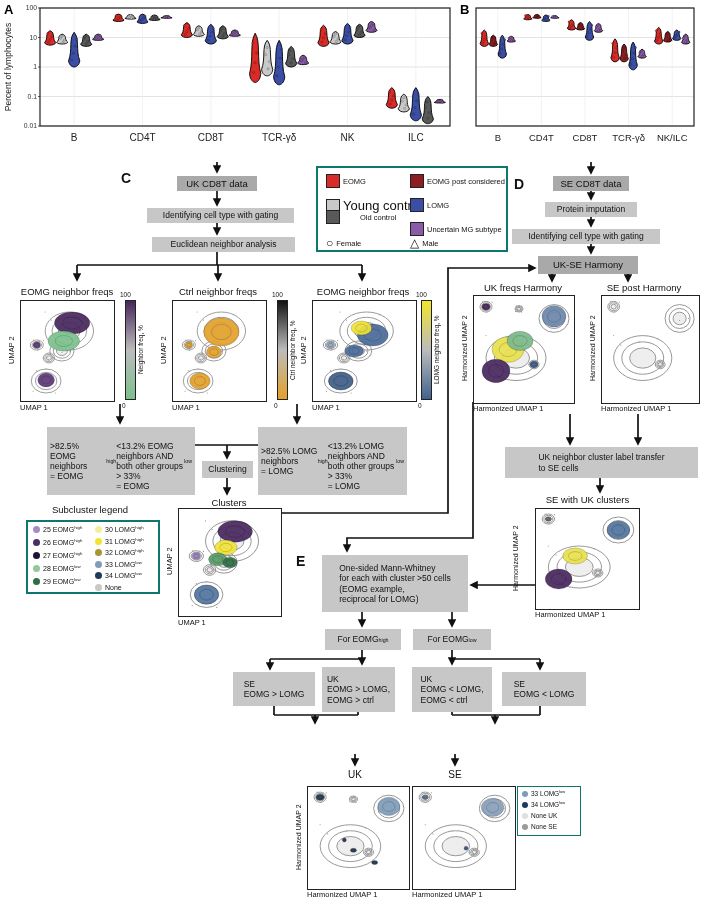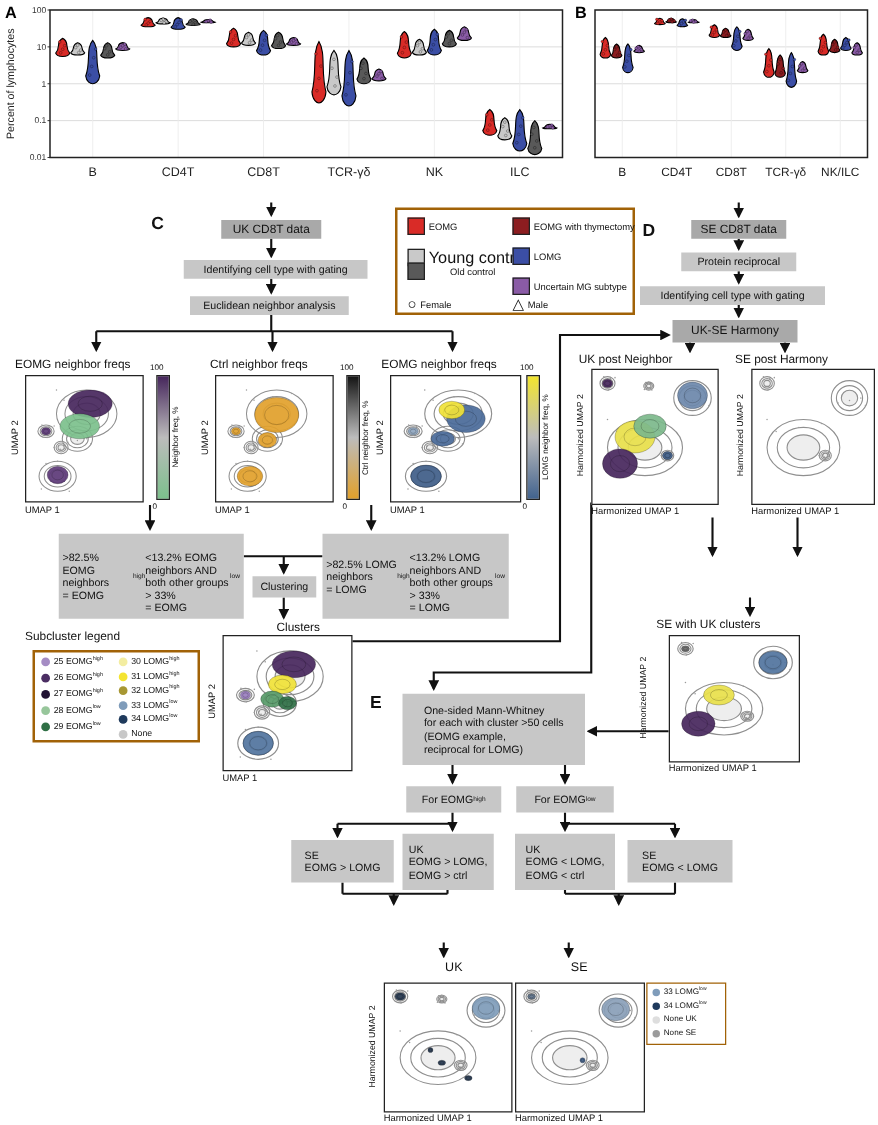--- a/index.html
+++ b/index.html
@@ -6,27 +6,27 @@
   #fig{position:relative;width:702px;height:900px;background:#fff;
        font-family:"Liberation Sans", sans-serif;color:#111;overflow:hidden;}
   #connectors{position:absolute;left:0;top:0;width:702px;height:900px;z-index:1;}
   svg.chart, svg.umap{position:absolute;background:#fff;z-index:2;}
   svg.umap{border:1.5px solid #222;}
   .fbox{position:absolute;z-index:3;background:#c7c7c7;font-size:8.5px;line-height:1.2;
         display:flex;align-items:center;justify-content:center;
         box-sizing:border-box;padding:1px 3px;color:#111;}
   .fbox.dark{background:#a9a9a9;font-size:9.5px;}
   .plabel{position:absolute;z-index:4;font-weight:bold;font-size:14px;}
-  .lbl{position:absolute;z-index:3;font-size:9.5px;line-height:1.1;}
-  .plain{position:absolute;z-index:3;text-align:right;font-size:9.5px;}
+  .lbl{position:absolute;z-index:3;text-align:center;font-size:9.5px;line-height:1.1;}
+  .plain{position:absolute;z-index:3;text-align:center;font-size:9.5px;}
   .tick{position:absolute;z-index:3;font-size:6.5px;text-align:left;}
   .vtext{position:absolute;z-index:3;writing-mode:vertical-rl;transform:rotate(180deg);
          text-align:center;font-size:7px;line-height:1.05;}
   .cbar{position:absolute;z-index:3;border:1px solid #222;box-sizing:border-box;}
-  .legendbox{position:absolute;z-index:3;background:#fff;border:2px solid #a16207;box-sizing:border-box;}
+  .legendbox{position:absolute;z-index:3;background:#fff;border:2px solid #0f766e;box-sizing:border-box;}
   .lrow{position:absolute;display:flex;align-items:center;gap:3px;}
   .lrow .sw{display:inline-block;border:1px solid #222;}
   .lrow .dot{display:inline-block;border-radius:50%;}
   .lrow .glyph{font-size:12px;line-height:10px;}
   .lrow .lt{font-size:7.5px;white-space:nowrap;}
   sup{font-size:0.62em;line-height:0;}
 </style>
 </head>
 <body>
 
@@ -397,21 +397,21 @@
       <div class="lrow" style="left: 8px; top: 30px;">
         <span class="sw" style="width:12px;height:12px;background:#c9c9c9"></span>
         <span class="lt" style="font-size:13px">Young control</span>
       </div>
       <div class="lrow" style="left: 8px; top: 42px; gap: 20px;">
         <span class="sw" style="width:12px;height:12px;background:#595959"></span>
         <span class="lt" style="font-size:7.5px">Old control</span>
       </div>
       <div class="lrow" style="left: 92px; top: 6px;">
         <span class="sw" style="width:12px;height:12px;background:#8c1d20"></span>
-        <span class="lt" style="font-size:7.5px">EOMG with thymectomy</span>
+        <span class="lt" style="font-size:7.5px">EOMG post considered</span>
       </div>
       <div class="lrow" style="left: 92px; top: 30px;">
         <span class="sw" style="width:12px;height:12px;background:#3b4ea5"></span>
         <span class="lt" style="font-size:7.5px">LOMG</span>
       </div>
       <div class="lrow" style="left: 92px; top: 54px;">
         <span class="sw" style="width:12px;height:12px;background:#8a5ba6"></span>
         <span class="lt" style="font-size:7.5px">Uncertain MG subtype</span>
       </div>
       <div class="lrow" style="left: 8px; top: 70px;">
@@ -423,24 +423,24 @@
         <span class="lt" style="font-size:7.5px">Male</span>
       </div>
     </div>
 
   <div class="plabel" style="left:121px;top:170px">C</div>
   <div class="plabel" style="left:514px;top:176px">D</div>
   <div class="plabel" style="left:296px;top:553px">E</div>
 
   <div class="fbox dark" style="left:177px;top:176px;width:80px;height:15px">UK CD8T data</div>
   <div class="fbox" style="left:147px;top:208px;width:147px;height:15px">Identifying cell type with gating</div>
-  <div class="fbox" style="left:152px;top:237px;width:127px;height:15px">Euclidean neighbor analysis</div>
+  <div class="fbox" style="left:152px;top:237px;width:143px;height:15px">Euclidean neighbor analysis</div>
 
   <div class="fbox dark" style="left:553px;top:176px;width:76px;height:15px">SE CD8T data</div>
-  <div class="fbox" style="left:545px;top:202px;width:92px;height:15px">Protein reciprocal</div>
+  <div class="fbox" style="left:545px;top:202px;width:92px;height:15px">Protein imputation</div>
   <div class="fbox" style="left:512px;top:229px;width:148px;height:15px">Identifying cell type with gating</div>
   <div class="fbox dark" style="left:538px;top:256px;width:100px;height:18px">UK-SE Harmony</div>
 
   <div class="lbl" style="left:12px;top:287px;width:110px">EOMG neighbor freqs</div>
   <svg id="umap-eomg" class="umap" style="left:20px;top:300px;width:93px;height:100px" viewBox="0 0 100 100" preserveAspectRatio="none">
       <ellipse cx="52" cy="30" rx="26" ry="19" fill="none" fill-opacity="0.6" stroke="#8f8f8f" stroke-width="0.9"></ellipse>
       <ellipse cx="52" cy="30" rx="18.72" ry="13.68" fill="none" fill-opacity="0.6" stroke="#8f8f8f" stroke-width="0.9"></ellipse>
       <ellipse cx="52" cy="30" rx="11.700000000000001" ry="8.55" fill="#e2e2e2" fill-opacity="0.6" stroke="#8f8f8f" stroke-width="0.9"></ellipse>
       <circle cx="26" cy="11" r="0.6" fill="#9a9a9a"></circle>
       <circle cx="65" cy="13.714285714285715" r="0.6" fill="#9a9a9a"></circle>
@@ -696,21 +696,21 @@
       <ellipse cx="50" cy="50" rx="7" ry="5" fill="#2f6f45" fill-opacity="0.92" stroke="rgba(0,0,0,0.35)" stroke-width="0.5"></ellipse>
       <ellipse cx="50" cy="50" rx="3.8500000000000005" ry="2.75" fill="none" stroke="rgba(0,0,0,0.3)" stroke-width="0.5"></ellipse>
       <ellipse cx="27" cy="80" rx="12" ry="9" fill="#51749e" fill-opacity="0.92" stroke="rgba(0,0,0,0.35)" stroke-width="0.5"></ellipse>
       <ellipse cx="27" cy="80" rx="6.6000000000000005" ry="4.95" fill="none" stroke="rgba(0,0,0,0.3)" stroke-width="0.5"></ellipse>
       <ellipse cx="17" cy="44" rx="4" ry="3" fill="#9b7fc0" fill-opacity="0.92" stroke="rgba(0,0,0,0.35)" stroke-width="0.5"></ellipse>
       <ellipse cx="17" cy="44" rx="2.2" ry="1.6500000000000001" fill="none" stroke="rgba(0,0,0,0.3)" stroke-width="0.5"></ellipse>
     </svg>
   <div class="tick" style="left:178px;top:618px;width:102px;font-size:7.5px">UMAP 1</div>
   <div class="vtext" style="left:166px;top:508px;width:10px;height:107px;font-size:7.5px">UMAP 2</div>
 
-  <div class="lbl" style="left:463px;top:283px;width:120px">UK post Neighbor</div>
+  <div class="lbl" style="left:463px;top:283px;width:120px">UK freqs Harmony</div>
   <svg id="umap-uk-post" class="umap" style="left:473px;top:295px;width:100px;height:107px" viewBox="0 0 100 100" preserveAspectRatio="none">
       <ellipse cx="42" cy="58" rx="30" ry="21" fill="none" fill-opacity="0.6" stroke="#8f8f8f" stroke-width="0.9"></ellipse>
       <ellipse cx="42" cy="58" rx="21.599999999999998" ry="15.12" fill="none" fill-opacity="0.6" stroke="#8f8f8f" stroke-width="0.9"></ellipse>
       <ellipse cx="42" cy="58" rx="13.5" ry="9.450000000000001" fill="#e2e2e2" fill-opacity="0.6" stroke="#8f8f8f" stroke-width="0.9"></ellipse>
       <circle cx="12" cy="37" r="0.6" fill="#9a9a9a"></circle>
       <circle cx="57" cy="40" r="0.6" fill="#9a9a9a"></circle>
       <circle cx="38.25" cy="43" r="0.6" fill="#9a9a9a"></circle>
       <circle cx="19.5" cy="46" r="0.6" fill="#9a9a9a"></circle>
       <ellipse cx="80" cy="21" rx="15" ry="13" fill="none" fill-opacity="0.6" stroke="#8f8f8f" stroke-width="0.9"></ellipse>
       <ellipse cx="80" cy="21" rx="10.799999999999999" ry="9.36" fill="none" fill-opacity="0.6" stroke="#8f8f8f" stroke-width="0.9"></ellipse>
@@ -783,20 +783,21 @@
       <ellipse cx="60" cy="64" rx="3.5999999999999996" ry="2.88" fill="none" fill-opacity="0.6" stroke="#8f8f8f" stroke-width="0.9"></ellipse>
       <ellipse cx="60" cy="64" rx="2.25" ry="1.8" fill="#e2e2e2" fill-opacity="0.6" stroke="#8f8f8f" stroke-width="0.9"></ellipse>
       <circle cx="58.125" cy="63.42857142857143" r="0.6" fill="#9a9a9a"></circle>
       <circle cx="55" cy="64" r="0.6" fill="#9a9a9a"></circle>
       <circle cx="62.5" cy="64.57142857142857" r="0.6" fill="#9a9a9a"></circle>
       <circle cx="59.375" cy="65.14285714285714" r="0.6" fill="#9a9a9a"></circle>
     </svg>
   <div class="vtext" style="left:589px;top:295px;width:10px;height:107px">Harmonized UMAP 2</div>
   <div class="tick" style="left:601px;top:404px;width:97px;font-size:7.5px">Harmonized UMAP 1</div>
 
+  <div class="fbox" style="left:505px;top:447px;width:193px;height:31px">UK neighbor cluster label transfer<br>to SE cells</div>
   <div class="lbl" style="left:525px;top:495px;width:125px">SE with UK clusters</div>
   <svg id="umap-se-with" class="umap" style="left:535px;top:508px;width:103px;height:100px" viewBox="0 0 100 100" preserveAspectRatio="none">
       <ellipse cx="42" cy="58" rx="30" ry="21" fill="none" fill-opacity="0.6" stroke="#8f8f8f" stroke-width="0.9"></ellipse>
       <ellipse cx="42" cy="58" rx="21.599999999999998" ry="15.12" fill="none" fill-opacity="0.6" stroke="#8f8f8f" stroke-width="0.9"></ellipse>
       <ellipse cx="42" cy="58" rx="13.5" ry="9.450000000000001" fill="#e2e2e2" fill-opacity="0.6" stroke="#8f8f8f" stroke-width="0.9"></ellipse>
       <circle cx="12" cy="37" r="0.6" fill="#9a9a9a"></circle>
       <circle cx="57" cy="40" r="0.6" fill="#9a9a9a"></circle>
       <circle cx="38.25" cy="43" r="0.6" fill="#9a9a9a"></circle>
       <circle cx="19.5" cy="46" r="0.6" fill="#9a9a9a"></circle>
       <ellipse cx="80" cy="21" rx="15" ry="13" fill="none" fill-opacity="0.6" stroke="#8f8f8f" stroke-width="0.9"></ellipse>

